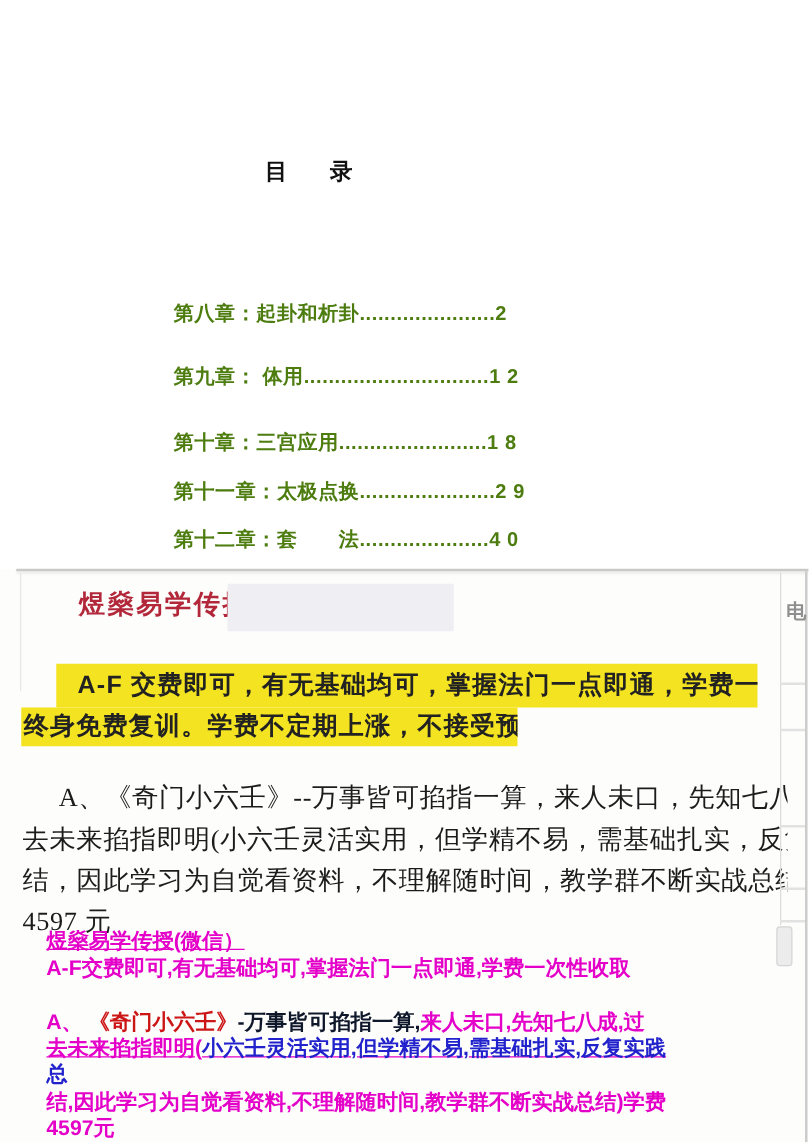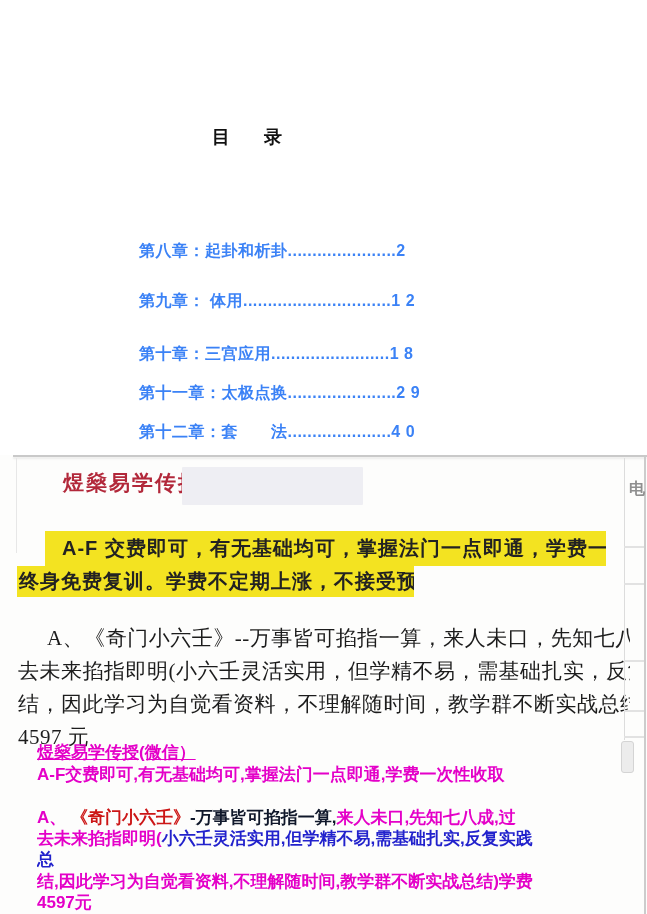--- a/index.html
+++ b/index.html
@@ -22,21 +22,21 @@
     color: #111111;
     letter-spacing: 8px;
     white-space: nowrap;
     margin-left: 21px;
   }
   .toc-entry {
     position: absolute;
     left: 139px;
     font-size: 16px;
     font-weight: bold;
-    color: #3b82f6;
+    color: #4d7c0f;
     letter-spacing: 0.5px;
     white-space: nowrap;
   }
   .e1 { top: 241px; }
   .e2 { top: 291px; }
   .e3 { top: 344px; }
   .e4 { top: 383px; }
   .e5 { top: 422px; text-align: center; }
 
   
@@ -112,21 +112,21 @@
     font-weight: bold;
     color: #e400c8;
     letter-spacing: 0px;
     white-space: nowrap;
     overflow: hidden;
   }
   .m1 { top: 286px; text-decoration: underline; }
   .m2 { top: 308px; }
   .m3 { top: 329px; }
   .m4 { top: 351px; }
-  .m5 { top: 372px; }
+  .m5 { top: 372px; text-decoration: underline; }
   .m6 { top: 393px; }
   .m7 { top: 415px; }
   .m8 { top: 436px; }
   .c-magenta { color: #e400c8; }
   .c-red     { color: #cc1616; }
   .c-purple  { color: #0f172a; }
   .c-blue    { color: #2222cc; }
 
   
   .gutter-line1 {

